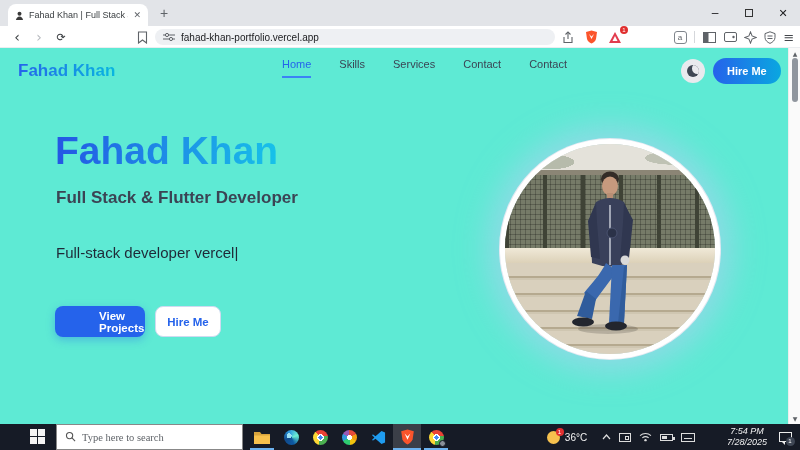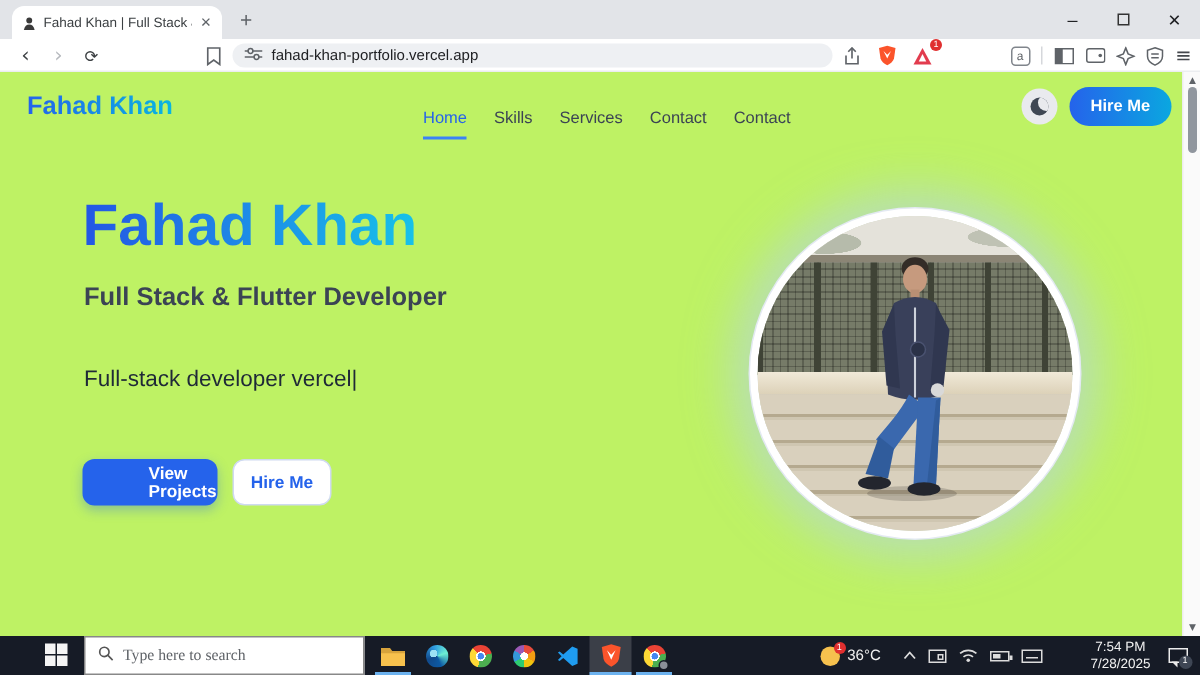--- a/index.html
+++ b/index.html
@@ -34,26 +34,26 @@
                 border-radius:8px; display:flex; align-items:center; gap:6px; padding:0 8px; }
   .url { font-size:10px; color:#202124; }
   .badge { position:absolute; top:-3px; right:-4px; min-width:8px; height:8px; border-radius:4px;
            background:#e02f2f; color:#fff; font-size:6px; line-height:8px; text-align:center; padding:0 1px; }
   .divider-v { position:absolute; left:694px; top:5px; width:1px; height:12px; background:#d5d7db; }
   .ext-a { width:13px; height:13px; border:1px solid #80858c; border-radius:3px; font-size:8px;
            color:#5f6368; display:flex; align-items:center; justify-content:center; }
   .menu-glyph { font-size:13px; color:#44474c; font-family:"DejaVu Sans", sans-serif; }
 
   
-  .page { position:absolute; top:48px; left:0; right:0; bottom:26px; background:#bef264; overflow:hidden; }
+  .page { position:absolute; top:48px; left:0; right:0; bottom:26px; background:#5eead4; overflow:hidden; }
 
   .logo { position:absolute; left:18px; top:13px; font-size:17px; font-weight:bold;
           background:linear-gradient(90deg,#2563eb,#09b6e0); -webkit-background-clip:text;
           background-clip:text; color:transparent; }
-  .nav { position:absolute; left:282px; top:25px; display:flex; gap:18px;justify-content:space-between; }
+  .nav { position:absolute; left:282px; top:10px; display:flex; gap:28px;justify-content:space-between; }
   .nav-item { font-size:11px; color:#3b4454; padding-bottom:6px; cursor:pointer; }
   .nav-item.active { color:#2563eb; border-bottom:2px solid #3b82f6; }
   .moon-toggle { position:absolute; left:681px; top:11px; width:24px; height:24px; border-radius:50%;
                  background:#e9eaee; display:flex; align-items:center; justify-content:center; }
   .moon { position:relative; width:12px; height:12px; border-radius:50%; background:#3f4754; overflow:hidden; }
   .moon::after { content:""; position:absolute; left:5px; top:-2px; width:11px; height:11px;
                  border-radius:50%; background:#e9eaee; }
   .hire-pill { position:absolute; left:713px; top:10px; height:26px; padding:0 14px; border-radius:13px;
                background:linear-gradient(90deg,#2563eb,#0aa7e0); color:#fff; font-size:11px;
                font-weight:bold; display:flex; align-items:center; cursor:pointer; }
@@ -395,21 +395,21 @@
             <i></i>
             <span class="battery-nub"></span>
           </span>
       </span>
       <span class="tray-item" style="right:102px;width:20px;">
           <span class="kbd-ic">
             <i></i>
           </span>
         </span>
       <span class="tray-item lang" style="right:64px;width:26px;margin-top:19px;">ENG</span>
-      <span class="tray-item" style="right:30px;width:46px;">
+      <span class="tray-item" style="right:30px;width:46px;font-style:italic;">
         <span class="clock"><span>7:54 PM</span><br><span>7/28/2025</span></span>
       </span>
       <span class="tray-item" style="right:4px;width:22px;">
         <span class="bubble">
             <i></i>
             <span class="nbadge">1</span>
           </span>
       </span>
     </div>
   </div>

